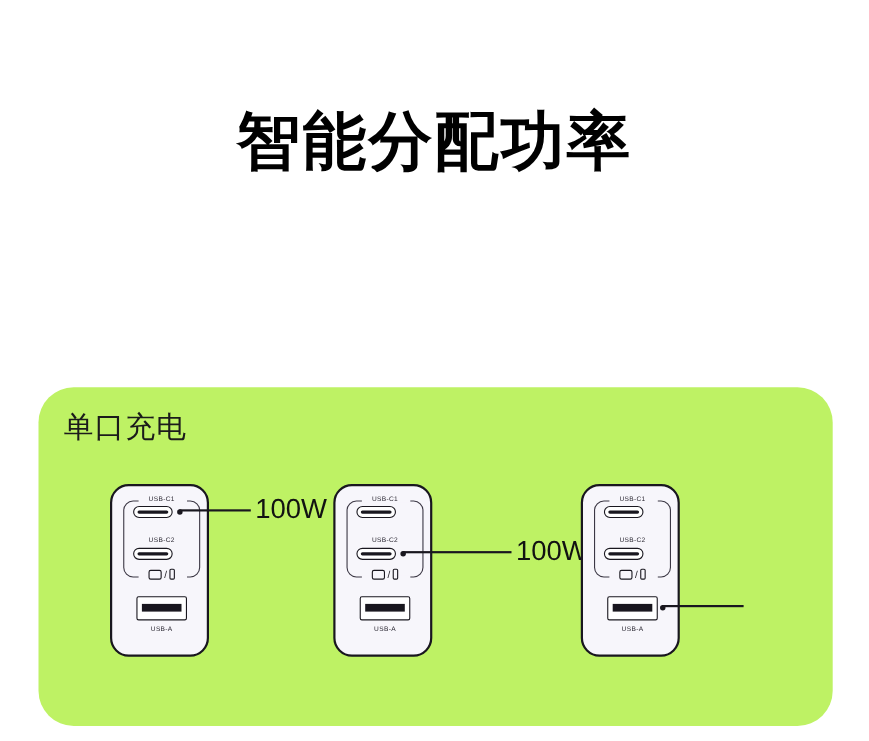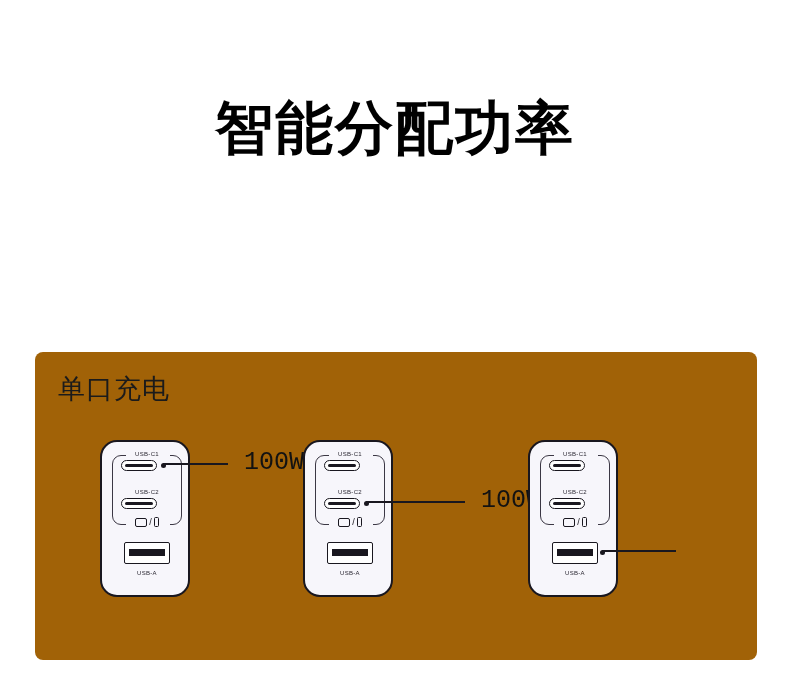--- a/index.html
+++ b/index.html
@@ -34,22 +34,22 @@
     white-space: nowrap;
   }
 
   
   .card {
     position: absolute;
     left: 35px;
     top: 352px;
     width: 722px;
     height: 308px;
-    background: #a16207;
-    border-radius: 8px;
+    background: #bef264;
+    border-radius: 32px;
   }
   .card-title {
     position: absolute;
     left: 23px;
     top: 22px;
     font-size: 27px;
     line-height: 30px;
     font-weight: 400;
     color: #1b1b1b;
     letter-spacing: 1px;
@@ -216,22 +216,21 @@
     height: 1.6px;
     background: #19171f;
   }
   .callout-text {
     position: absolute;
     font-size: 25px;
     line-height: 28px;
     color: #121212;
     font-weight: 400;
     white-space: nowrap;
-    font-family: Liberation Mono, monospace;
-    margin-left: 12px;
+    font-family: Liberation Sans, sans-serif;
   }
 </style>
 </head>
 <body>
 
 <div class="headline">
   <span class="line">智能分配功率</span>
 </div>
 
 <div class="card">

